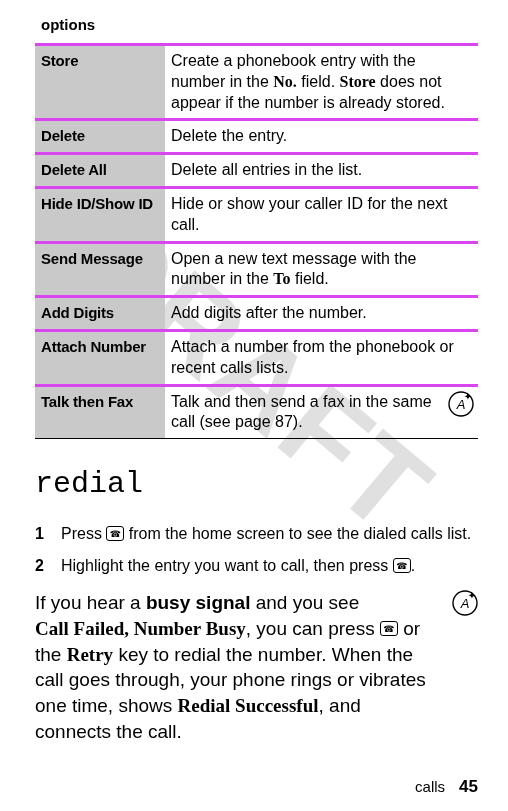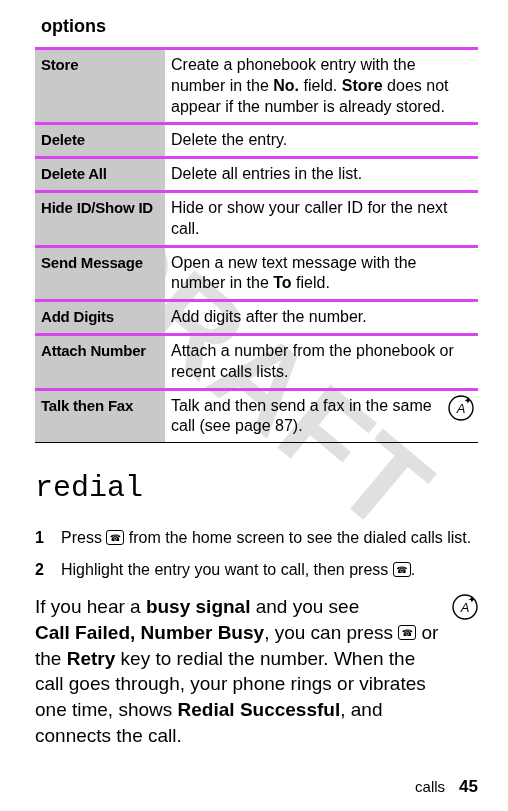--- a/index.html
+++ b/index.html
@@ -28,21 +28,21 @@
   }
   .content { position: relative; z-index: 1; }
   table {
     border-collapse: collapse;
     width: 100%;
     table-layout: fixed;
   }
   th.options-header {
     text-align: left;
     font-weight: 700;
-    font-size: 18px;
+    font-size: 15px;
     padding: 4px 6px 10px 6px;
     border-bottom: 1px solid #000;
   }
   td {
     border-top: 3px solid #d946ef;
     padding: 5px 6px 5px 6px;
     vertical-align: top;
     font-size: 16px;
     line-height: 1.3;
   }
@@ -51,21 +51,21 @@
     width: 130px;
     background: #c9c9c9;
     font-family: "Arial Narrow", Arial, sans-serif;
     font-stretch: condensed;
     font-weight: 700;
     font-size: 15px;
     letter-spacing: -0.2px;
   }
   td.desc { font-family: Arial, sans-serif; }
   .inline-bold {
-    font-family: Liberation Sans, sans-serif;
+    font-family: Liberation Serif, serif;
     font-stretch: condensed;
     font-weight: 700;
   }
   .badge-cell { position: relative; padding-right: 36px; }
   .badge {
     position: absolute;
     right: 4px;
     top: 4px;
     width: 26px;
     height: 26px;

